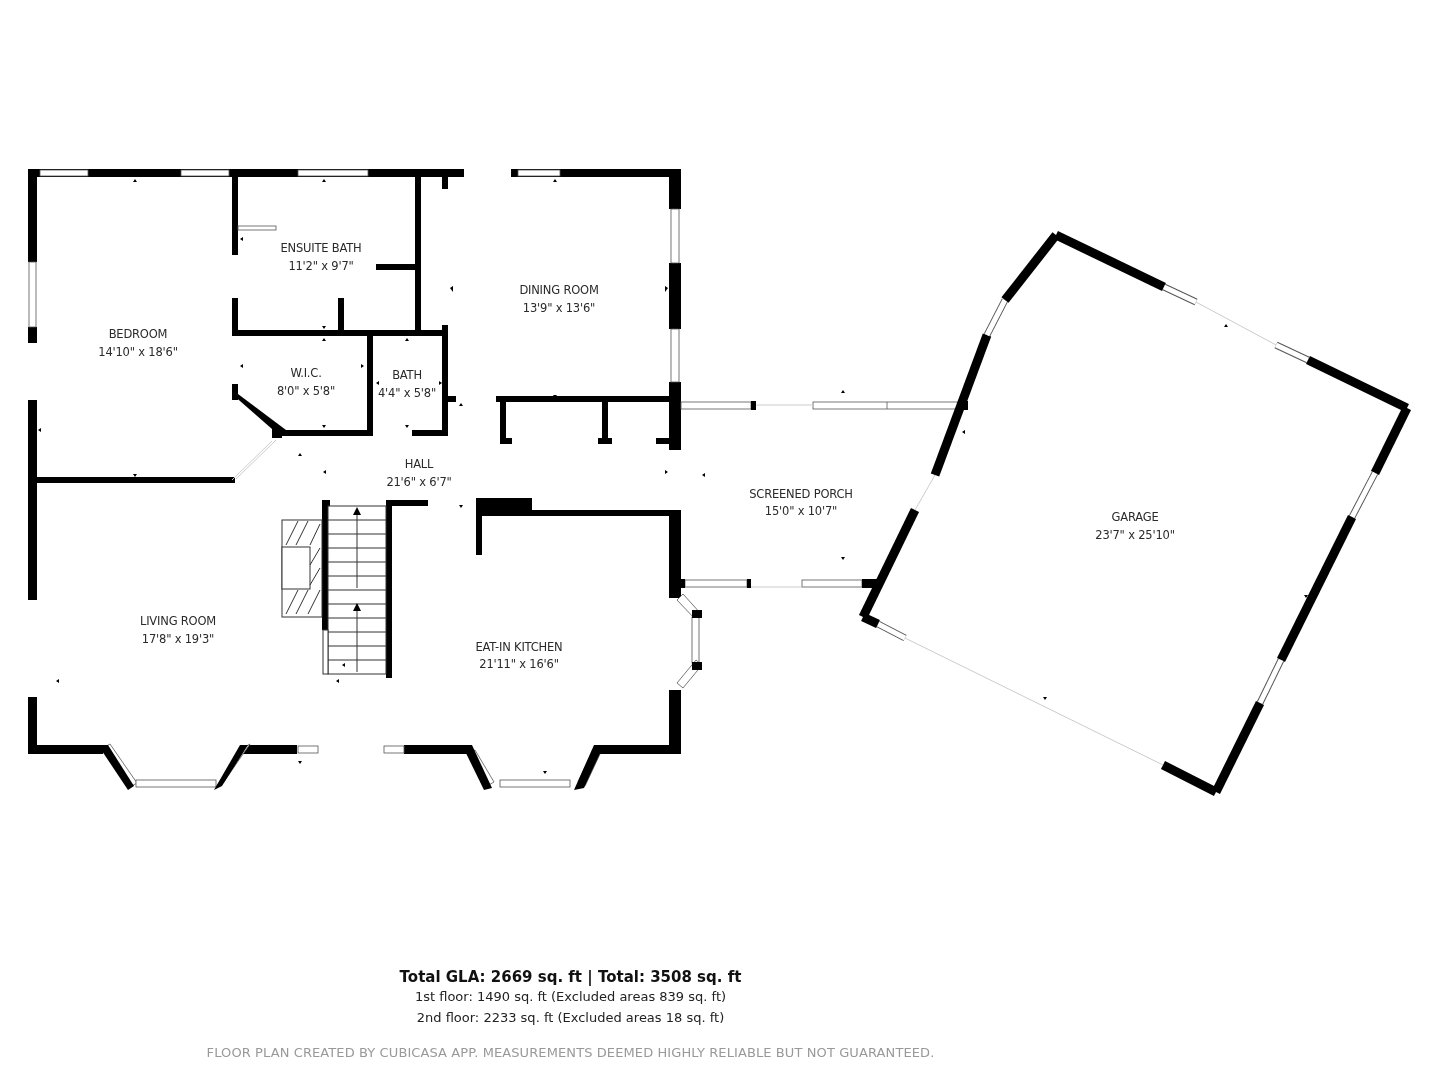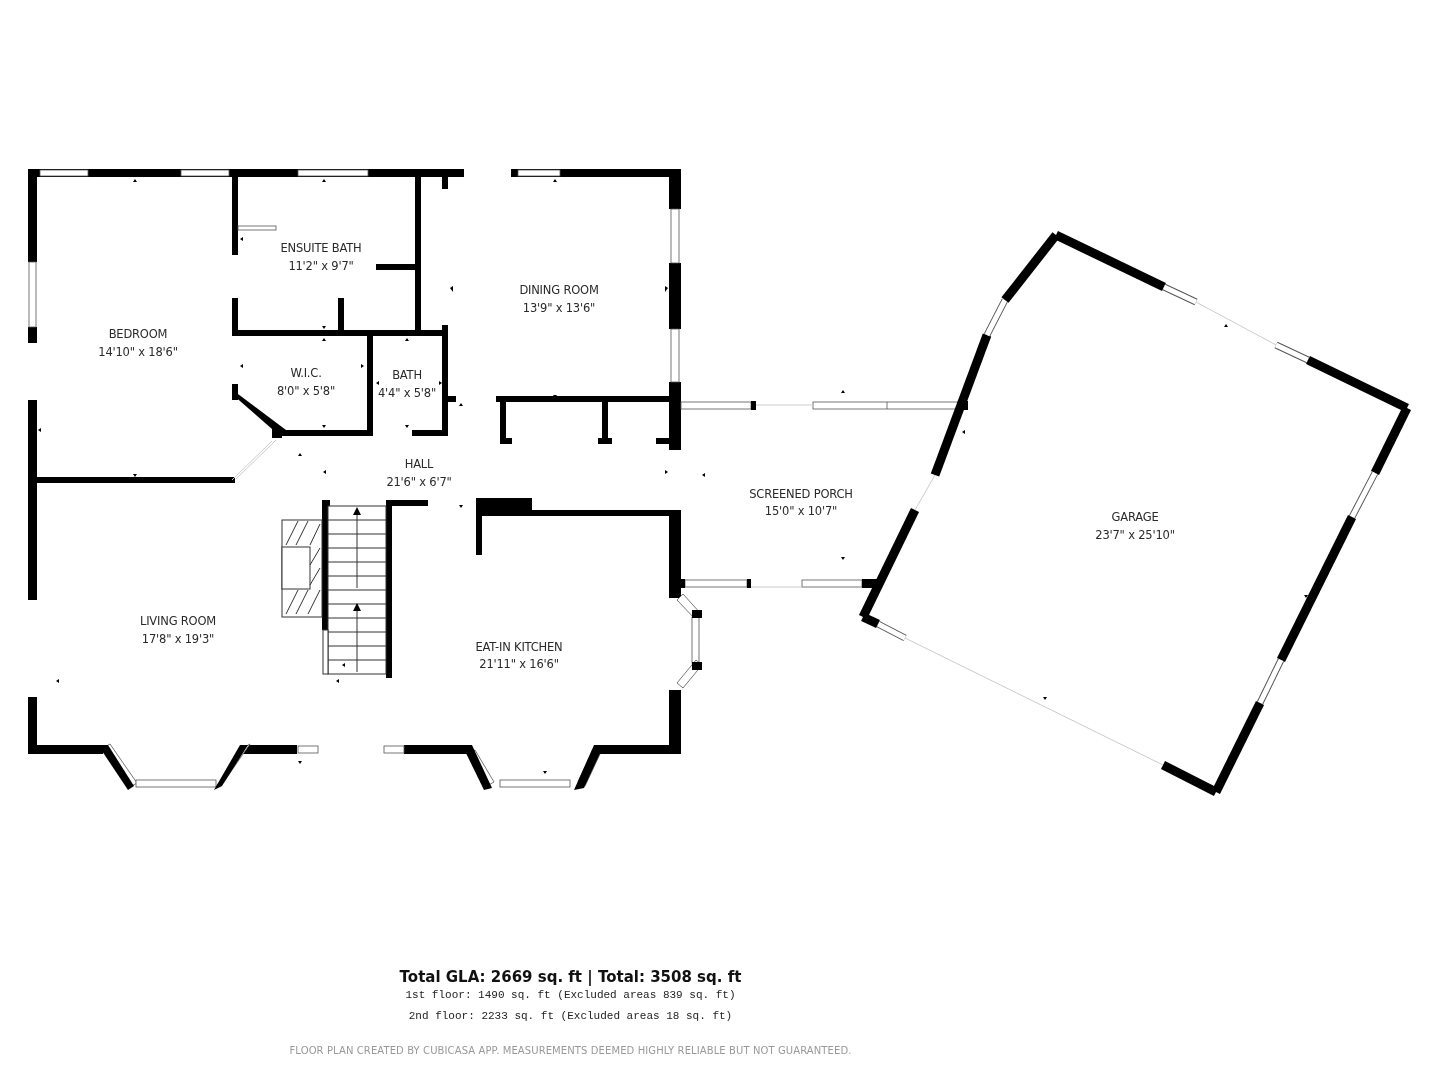--- a/index.html
+++ b/index.html
@@ -7,24 +7,24 @@
          font-family: "DejaVu Sans", "Liberation Sans", sans-serif; color: #222; }
   #plan { position: absolute; left: 0; top: 0; width: 1440px; height: 1080px; }
   .room-label { font-size: 11.5px; fill: #2a2a2a; text-anchor: middle; letter-spacing: -0.2px; }
   .wall { fill: #000; }
   .win { fill: #fff; stroke: #555; stroke-width: 0.8; }
   .open { stroke: #ccc; stroke-width: 1; fill: none; }
   .marker { fill: #000; }
   .stair { stroke: #333; stroke-width: 1; fill: none; }
   .summary { position: absolute; left: 0; width: 1141px; text-align: center; }
   .summary-total { top: 968px; font-size: 15px; font-weight: bold; color: #111; }
-  .summary-line { font-size: 11px; color: #222; font-family: Liberation Mono, monospace; }
+  .summary-line { font-size: 13px; color: #222; }
   .summary-1 { top: 989px; }
   .summary-2 { top: 1010px; }
-  .disclaimer { top: 1045px; font-size: 10px; color: #999; letter-spacing: 0.1px; }
+  .disclaimer { top: 1045px; font-size: 13px; color: #999; letter-spacing: 0.1px; }
 </style>
 </head>
 <body>
 
 <svg id="plan" viewBox="0 0 1440 1080" xmlns="http://www.w3.org/2000/svg">
 
   <g>
 
     <rect class="wall" x="28" y="169" width="436" height="8"></rect>
     <rect class="wall" x="511" y="169" width="170" height="8"></rect>

